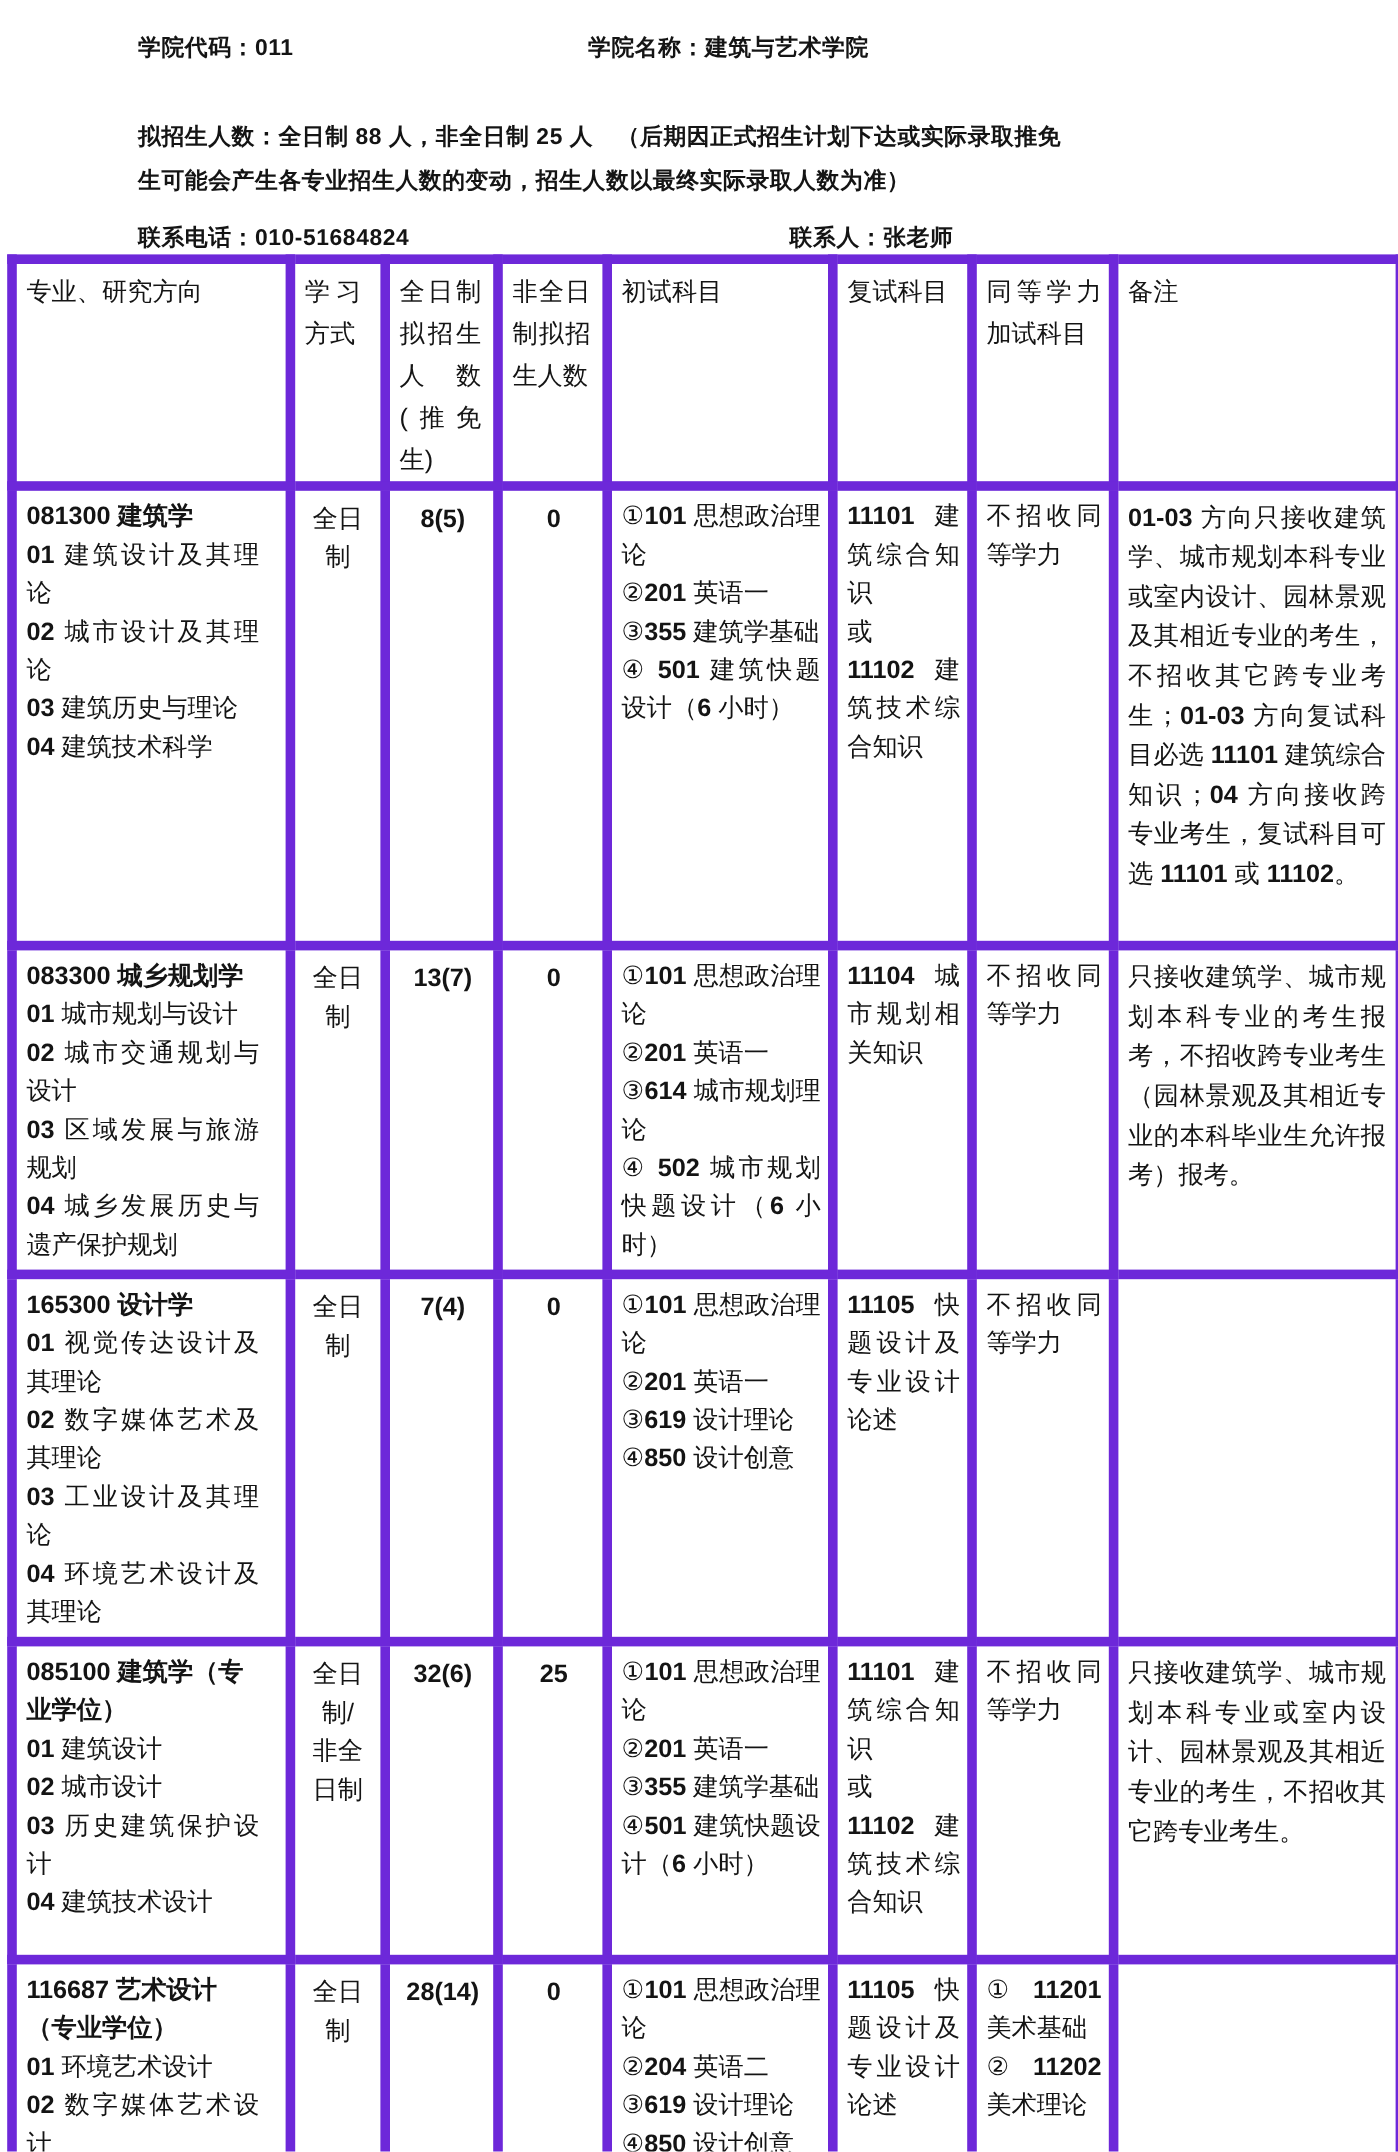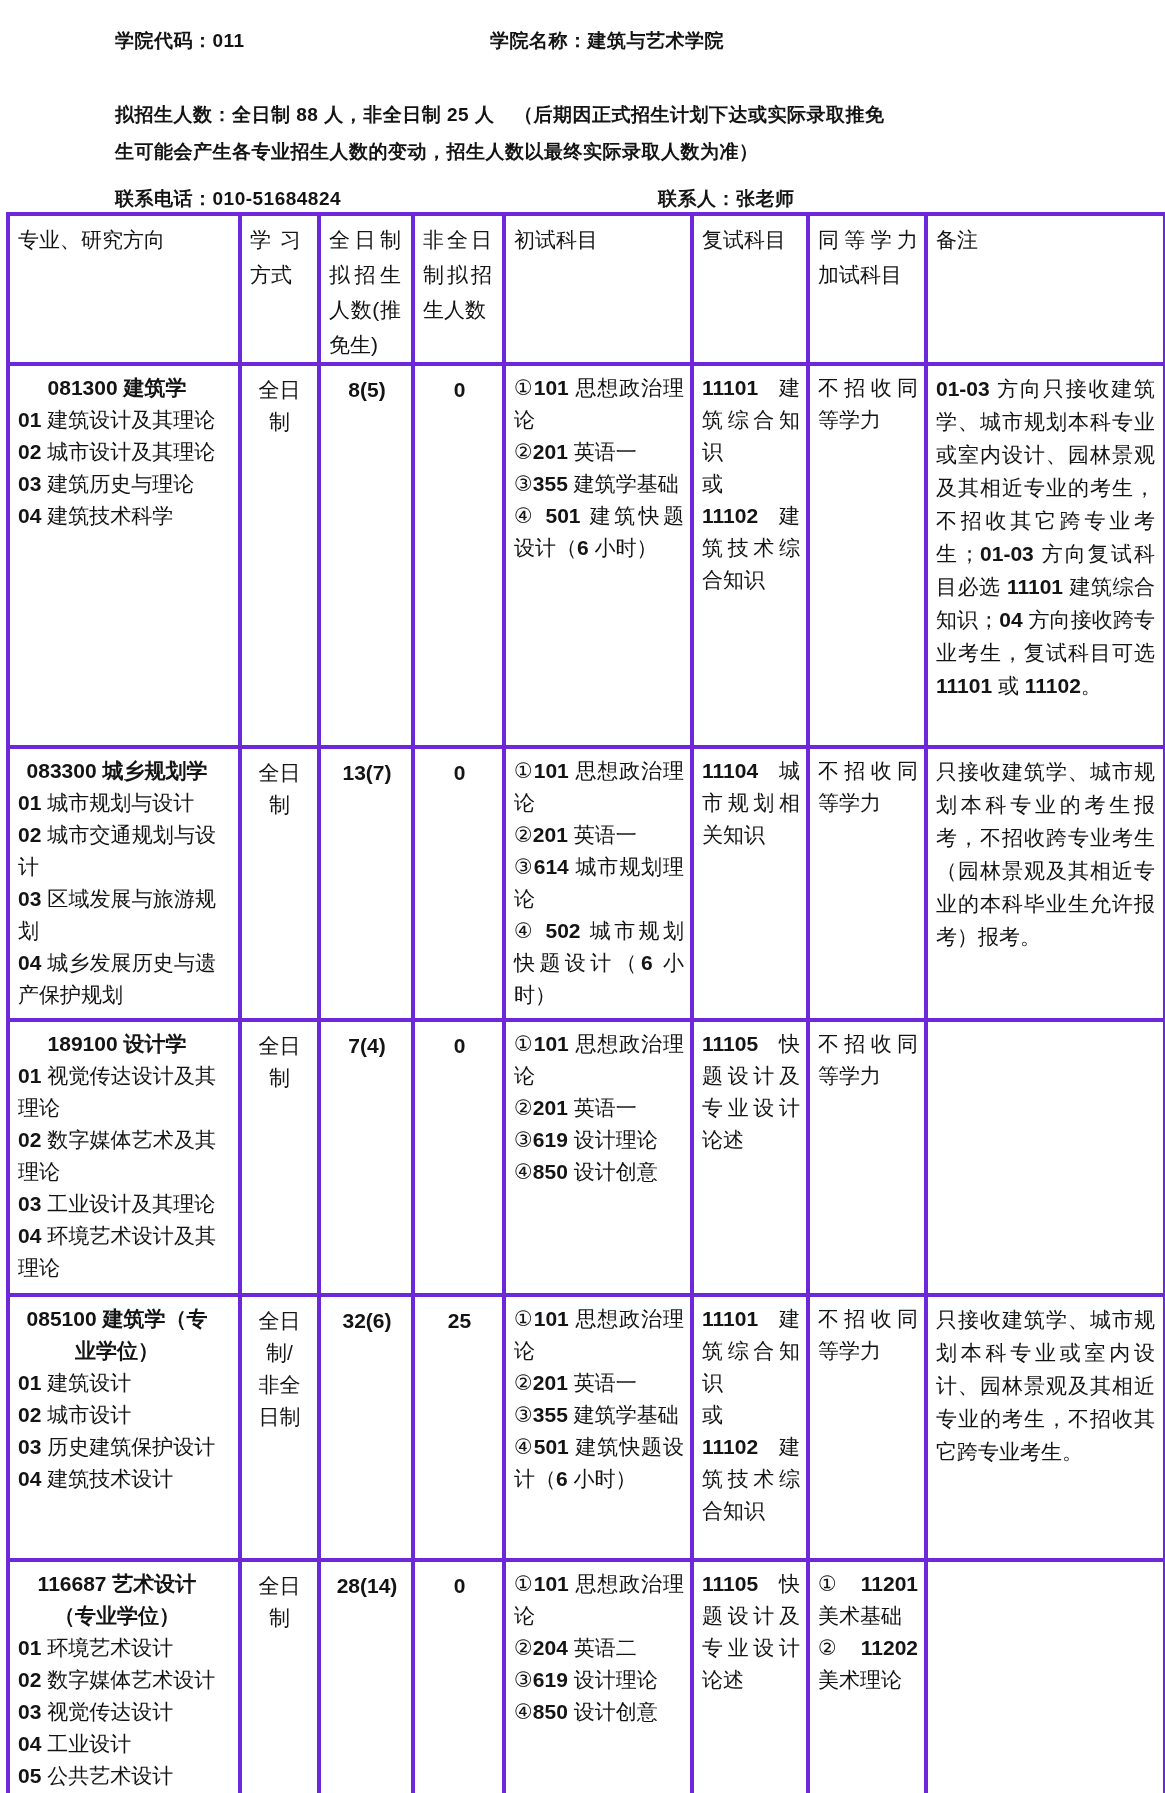--- a/index.html
+++ b/index.html
@@ -33,21 +33,21 @@
 
   
   table#adm {
     position: absolute;
     left: 6px; top: 212px;
     width: 1157px;
     border-collapse: collapse;
     table-layout: fixed;
   }
   #adm th, #adm td {
-    border: 4px solid #6d28d9;
+    border: 8px solid #6d28d9;
     vertical-align: top;
     overflow: hidden;
   }
   #adm thead tr { height: 150px; }
   #adm th {
     font-size: 21px;
     font-weight: normal;
     line-height: 35px;
     padding: 6px 6px 0 8px;
     text-align: justify;
@@ -65,21 +65,21 @@
   #adm td.c1 { text-align: center; padding-left: 4px; padding-right: 4px; padding-top: 8px; }
   #adm td.c2, #adm td.c3 { text-align: center; font-weight: bold; padding-top: 8px; }
   #adm td.c7 { padding-right: 8px; line-height: 33px; }
 
   #adm tbody tr.r0 { height: 383px; }
   #adm tbody tr.r1 { height: 273px; }
   #adm tbody tr.r2 { height: 275px; }
   #adm tbody tr.r3 { height: 265px; }
   #adm tbody tr.r4 { height: 232px; }
 
-  .major-title { font-weight: bold; text-align: center; }
+  .major-title { font-weight: bold; text-align: left; }
   .dir-item, .subj-item { text-align: justify; }
   .mode-line { text-align: center; }
 </style>
 </head>
 <body>
 
 <div>
 
   <div>
     <div class="hline" id="h-line1">学院代码：011</div>
@@ -167,21 +167,21 @@
           <td class="c5">
             <div class="subj-item"><b>11104</b> 城市规划相关知识</div>
           </td>
           <td class="c6">
             <div class="subj-item">不招收同等学力</div>
           </td>
           <td class="c7">只接收建筑学、城市规划本科专业的考生报考，不招收跨专业考生（园林景观及其相近专业的本科毕业生允许报考）报考。</td>
         </tr>
         <tr class="r2">
           <td class="c0">
-            <div class="major-title"><b>189100</b> 设计学</div>
+            <div class="major-title"><b>165300</b> 设计学</div>
             <div class="dir-item"><b>01</b> 视觉传达设计及其理论</div>
             <div class="dir-item"><b>02</b> 数字媒体艺术及其理论</div>
             <div class="dir-item"><b>03</b> 工业设计及其理论</div>
             <div class="dir-item"><b>04</b> 环境艺术设计及其理论</div>
           </td>
           <td class="c1">
             <div class="mode-line">全日</div>
             <div class="mode-line">制</div>
           </td>
           <td class="c2"><b>7(4)</b></td>

